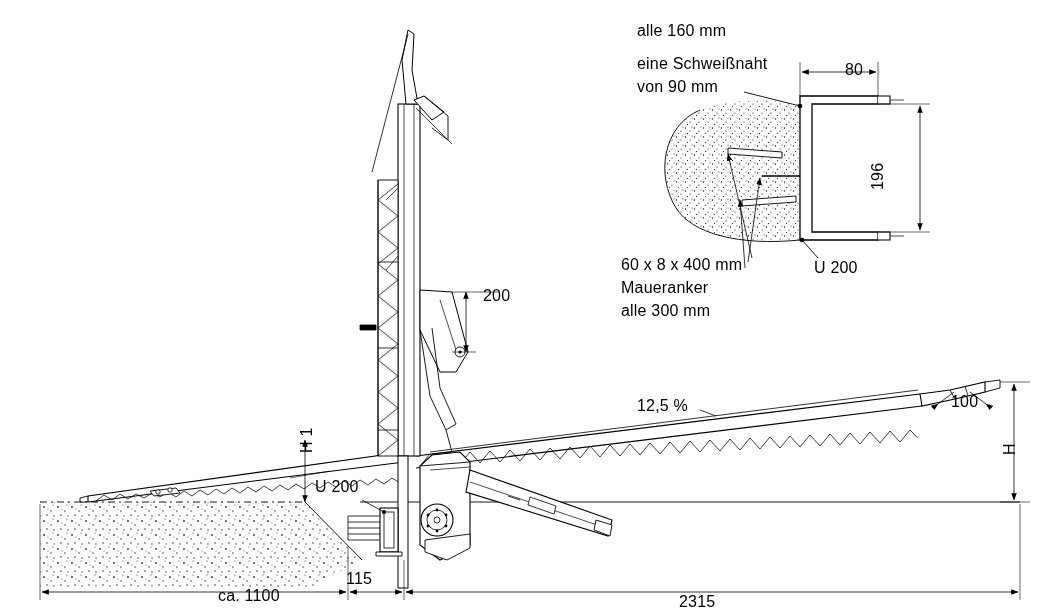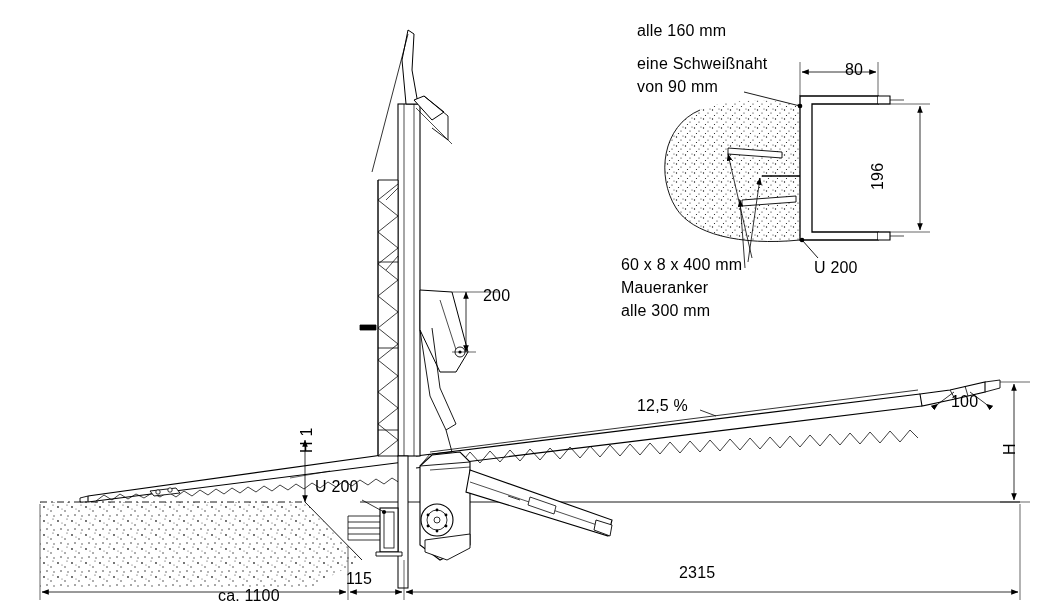--- a/index.html
+++ b/index.html
@@ -277,13 +277,13 @@
 
 <div class="lbl" style="left:951px; top:392px;">100</div>
 
 <div class="lbl vert" style="left:297px; top:453px;">H 1</div>
 <div class="lbl vert" style="left:1000px; top:455px;">H</div>
 
 <div class="lbl" style="left:315px; top:477px;">U 200</div>
 
 <div class="lbl" style="left:218px; top:586px;">ca. 1100</div>
 <div class="lbl" style="left:346px; top:569px;">115</div>
-<div class="lbl" style="left:679px; top:563px;text-align:center;">2315</div>
+<div class="lbl" style="left:679px; top:592px;text-align:center;">2315</div>
 
 </body></html>

